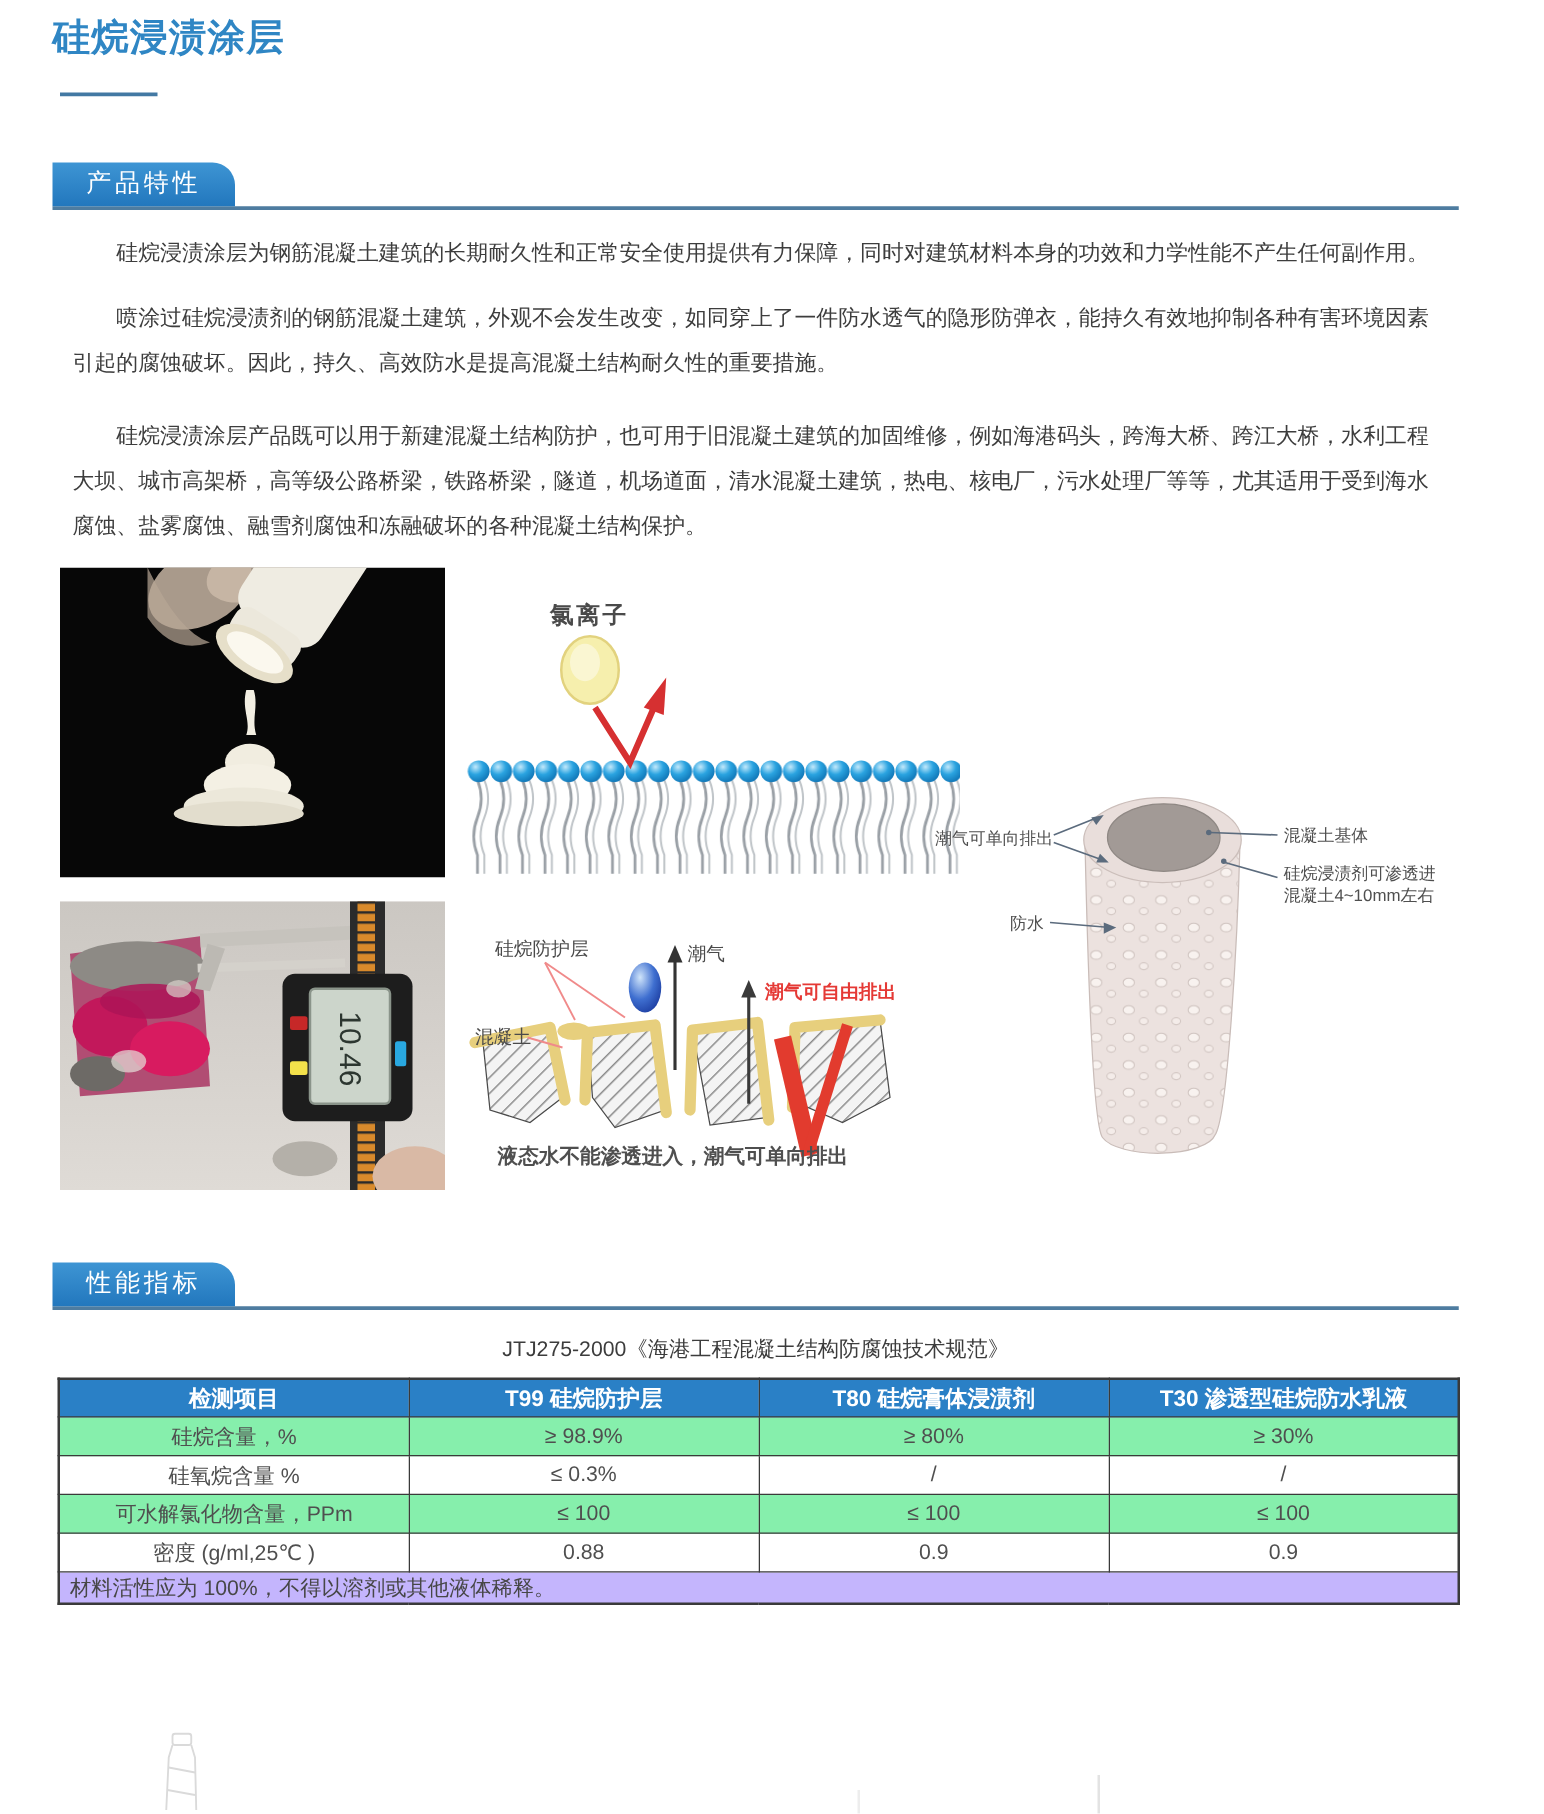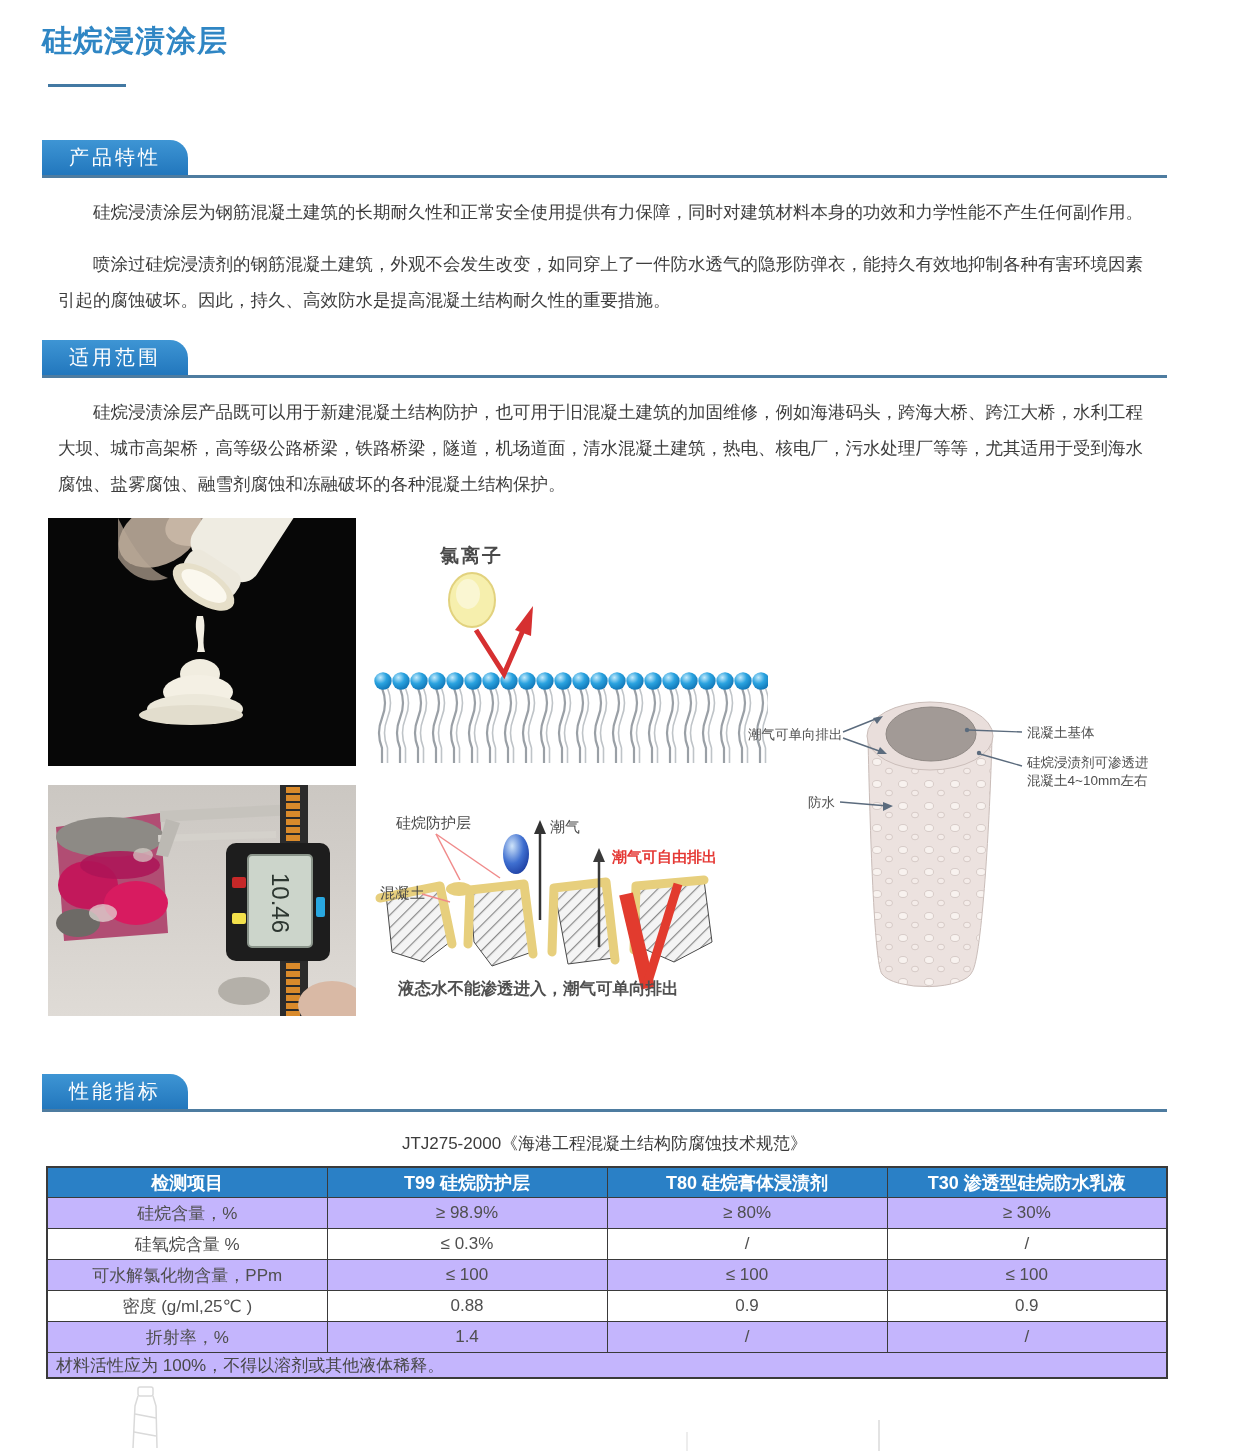--- a/index.html
+++ b/index.html
@@ -1,20 +1,20 @@
 <!DOCTYPE html>
 <html><head>
 <meta charset="utf-8">
 <style>
   html,body{margin:0;padding:0;background:#fff;}
   .page{position:relative;width:1235px;height:1451px;background:#ffffff;overflow:hidden;
         font-family:"Liberation Sans","DejaVu Sans",sans-serif;}
   .inner{padding:0 68px 0 42px;}
 
-  h1.doc-title{margin:0;padding-top:24px;font-size:30px;line-height:34px;color:#2f86c4;
+  h1.doc-title{margin:0;padding-top:14px;font-size:30px;line-height:34px;color:#2f86c4;
       font-weight:700;letter-spacing:1px;}
   .title-rule{width:78px;height:3px;background:#4379a3;margin:26px 0 0 6px;}
 
   .sec-head{border-bottom:3px solid #4e7ca0;line-height:0;}
   .sec-tab{display:inline-block;background:linear-gradient(180deg,#3e95d4,#2277bd);color:#ffffff;
       font-size:20px;font-weight:400;line-height:35px;padding:0 27px;border-radius:0 18px 0 0;
       letter-spacing:3px;}
   #sec-features{margin-top:53px;}
   #sec-scope{margin-top:22px;}
   #sec-perf{margin-top:36px;}
@@ -25,21 +25,21 @@
   .media{position:relative;height:520px;margin-top:1px;}
   .media .ph{position:absolute;}
 
   .std-title{margin:20px 0 0;text-align:center;font-size:17px;color:#3c3c3c;}
 
   table.ptable{width:1122px;margin:11px 4px 0 4px;border-collapse:collapse;table-layout:fixed;
       border:2px solid #3a3a3a;}
   .ptable th,.ptable td{border:1px solid #3a3a3a;text-align:center;padding:0;}
   .ptable th{background:#2a80c6;color:#ffffff;font-size:18px;font-weight:600;height:29px;}
   .ptable td{font-size:17px;color:#4f4f4f;height:30px;}
-  .ptable tr.gray td{background:#c4b5fd;}
+  .ptable tr.gray td{background:#86efac;}
   .ptable td.footnote{text-align:left;padding:0 8px;background:#c4b5fd;height:24px;color:#474747;}
 
   .wm{position:absolute;pointer-events:none;}
   svg text{font-family:"Liberation Sans","DejaVu Sans",sans-serif;}
 </style>
 </head>
 <body>
 
 <div class="page">
   <div class="inner">
@@ -51,23 +51,20 @@
       <div class="sec-head">
         <span class="sec-tab">产品特性</span>
       </div>
       <div class="para-block">
         <p class="para">硅烷浸渍涂层为钢筋混凝土建筑的长期耐久性和正常安全使用提供有力保障，同时对建筑材料本身的功效和力学性能不产生任何副作用。</p>
         <p class="para">喷涂过硅烷浸渍剂的钢筋混凝土建筑，外观不会发生改变，如同穿上了一件防水透气的隐形防弹衣，能持久有效地抑制各种有害环境因素引起的腐蚀破坏。因此，持久、高效防水是提高混凝土结构耐久性的重要措施。</p>
       </div>
     </div>
 
     <div class="sec" id="sec-scope">
-      <div class="sec-head">
-        <span class="sec-tab">适用范围</span>
-      </div>
       <div class="para-block">
         <p class="para">硅烷浸渍涂层产品既可以用于新建混凝土结构防护，也可用于旧混凝土建筑的加固维修，例如海港码头，跨海大桥、跨江大桥，水利工程大坝、城市高架桥，高等级公路桥梁，铁路桥梁，隧道，机场道面，清水混凝土建筑，热电、核电厂，污水处理厂等等，尤其适用于受到海水腐蚀、盐雾腐蚀、融雪剂腐蚀和冻融破坏的各种混凝土结构保护。</p>
       </div>
     </div>
 
     <div class="media">
 
       <svg class="ph" style="left:6px;top:0;" width="308" height="248" viewBox="0 0 308 248">
         <rect width="308" height="248" fill="#070707"></rect>
         <g>
@@ -264,26 +261,20 @@
             <td>≤ 100</td>
             <td>≤ 100</td>
             <td>≤ 100</td>
           </tr>
           <tr>
             <td>密度 (g/ml,25℃ )</td>
             <td>0.88</td>
             <td>0.9</td>
             <td>0.9</td>
           </tr>
-          <tr class="gray">
-            <td>折射率，%</td>
-            <td>1.4</td>
-            <td>/</td>
-            <td>/</td>
-          </tr>
           <tr>
             <td class="footnote" colspan="4">材料活性应为 100%，不得以溶剂或其他液体稀释。</td>
           </tr>
         </tbody>
       </table>
     </div>
   </div>
 
   <svg class="wm" style="left:116px;top:1384px;" width="62" height="67" viewBox="0 0 62 67">
     <g fill="none" stroke="#dadada" stroke-width="1.5">

